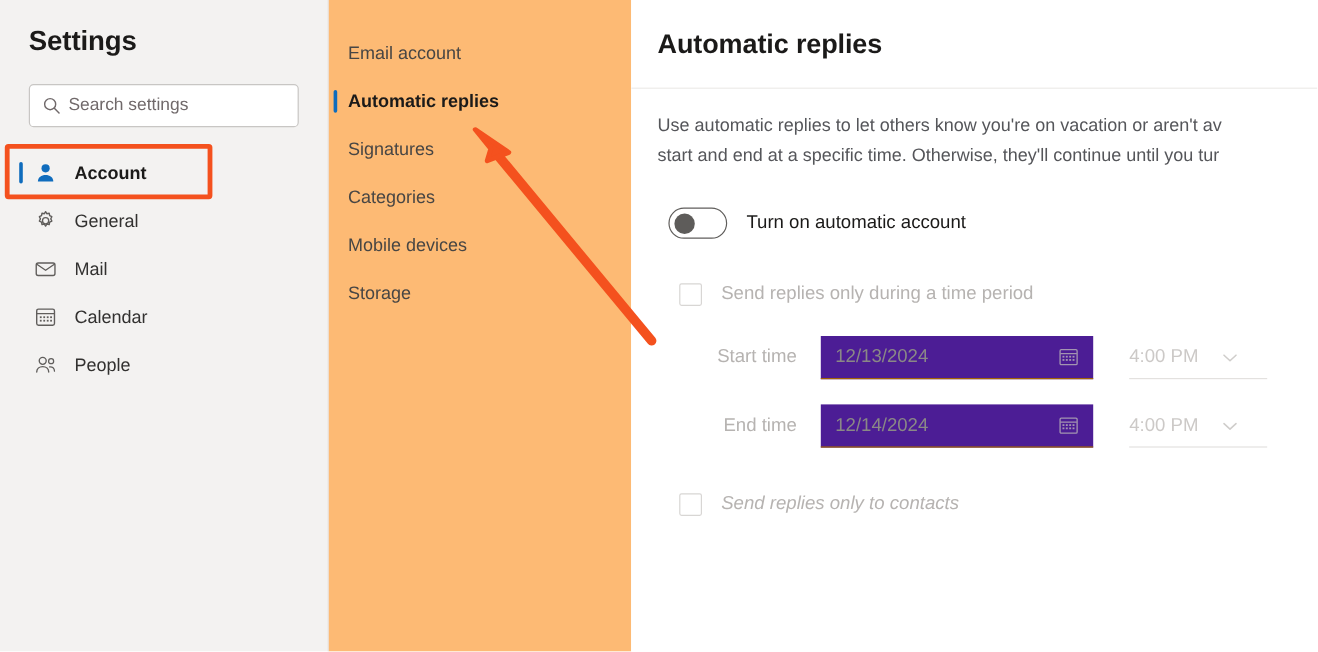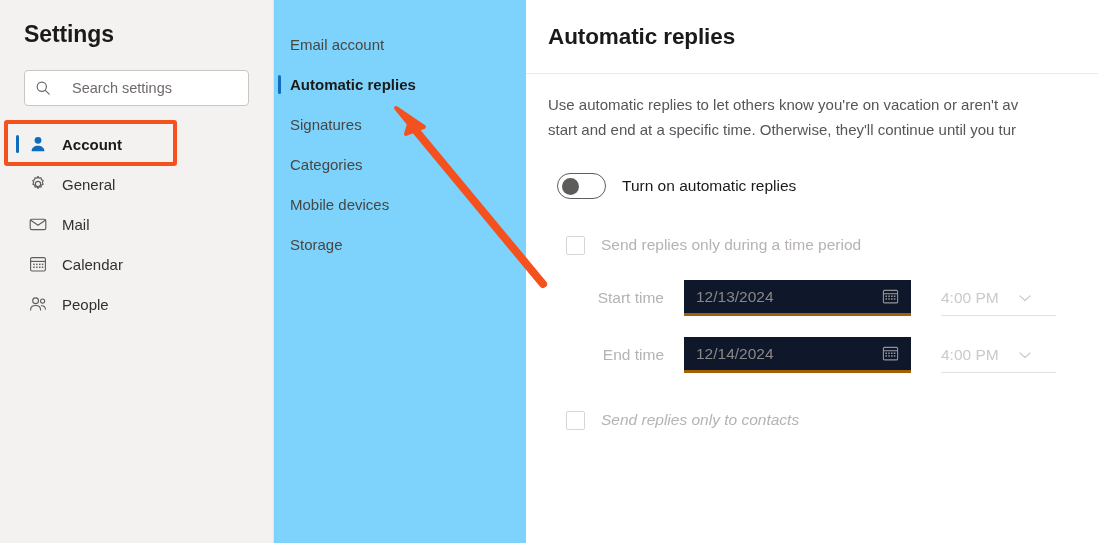--- a/index.html
+++ b/index.html
@@ -47,21 +47,21 @@
     left: 24px;
     top: 70px;
     width: 225px;
     height: 36px;
     background: #ffffff;
     border: 1px solid #c8c6c4;
     border-radius: 4px;
     display: flex;
     align-items: center;
     padding: 0 10px;
-    gap: 21px;
+    gap: 6px;
   }
   .search-icon { flex: 0 0 16px; height: 16px; display:block; }
   .search-placeholder {
     font-size: 14.5px;
     color: #70696a;
     line-height: 1;
     white-space: nowrap;
   }
 
   .nav-list {
@@ -114,21 +114,21 @@
     border: 4px solid #f4511e;
     border-radius: 3px;
     pointer-events: none;
   }
 
   
   .subnav {
     position: relative;
     width: 252px;
     height: 543px;
-    background: #7dd3fc;
+    background: #fdba74;
     flex: 0 0 252px;
   }
   .subnav-list {
     position: absolute;
     left: 0;
     top: 24px;
     width: 252px;
   }
   .subnav-item {
     position: relative;
@@ -272,22 +272,22 @@
     padding-right: 20px;
     font-size: 15.5px;
     color: #b6b3b1;
     white-space: nowrap;
     flex: 0 0 110px;
     margin-left: 48px;
   }
   .date-field {
     width: 227px;
     height: 36px;
-    background: #0f172a;
-    border-bottom: 3px solid #a16207;
+    background: #4c1d95;
+    border-bottom: 1px solid #a16207;
     display: flex;
     align-items: center;
     padding: 0 12px;
     flex: 0 0 227px;
   }
   .date-value {
     font-size: 15.5px;
     color: #8a8886;
     flex: 1 1 auto;
     white-space: nowrap;
@@ -452,21 +452,21 @@
     <div class="main-title">Automatic replies</div>
     <div class="main-divider"></div>
 
     <div class="description">Use automatic replies to let others know you're on vacation or aren't av
 start and end at a specific time. Otherwise, they'll continue until you tur</div>
 
     <div class="toggle-row">
       <div class="toggle">
         <div class="knob"></div>
       </div>
-      <span class="toggle-label">Turn on automatic replies</span>
+      <span class="toggle-label">Turn on automatic account</span>
     </div>
 
     <div class="form-section">
 
       <div class="check-row">
         <div class="checkbox"></div>
         <span class="check-label">Send replies only during a time period</span>
       </div>
 
       <div class="time-rows">

